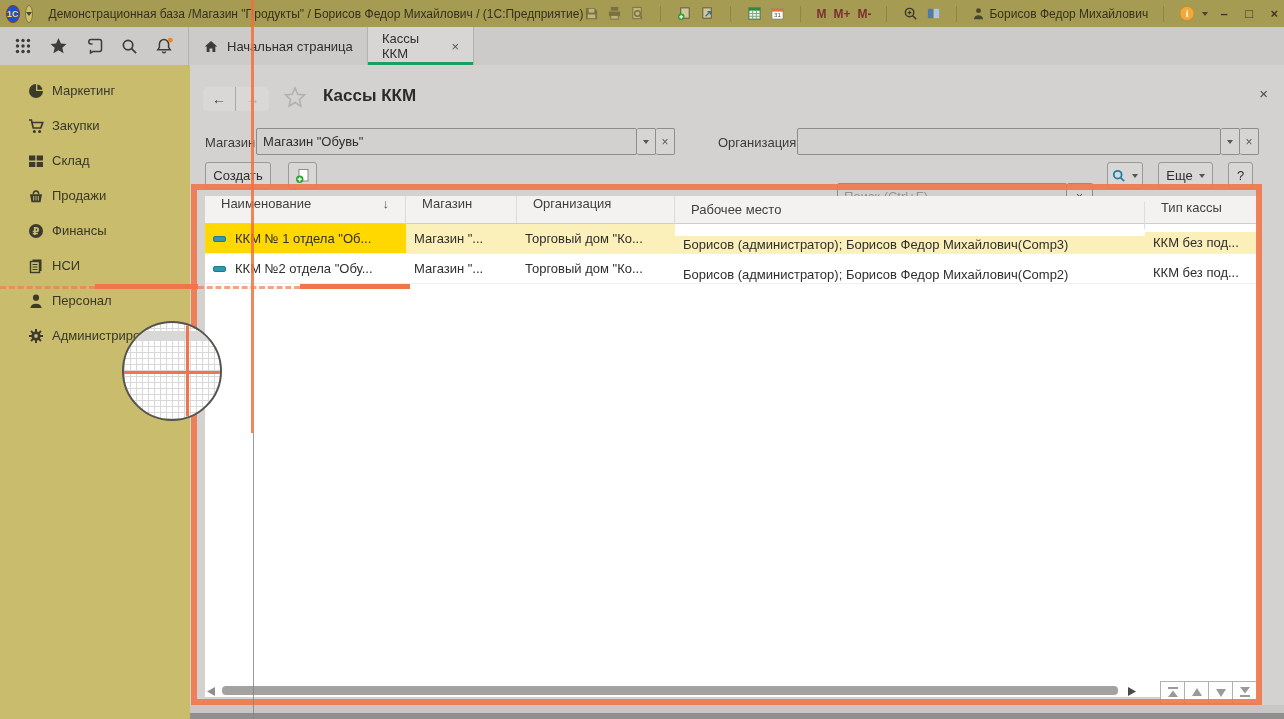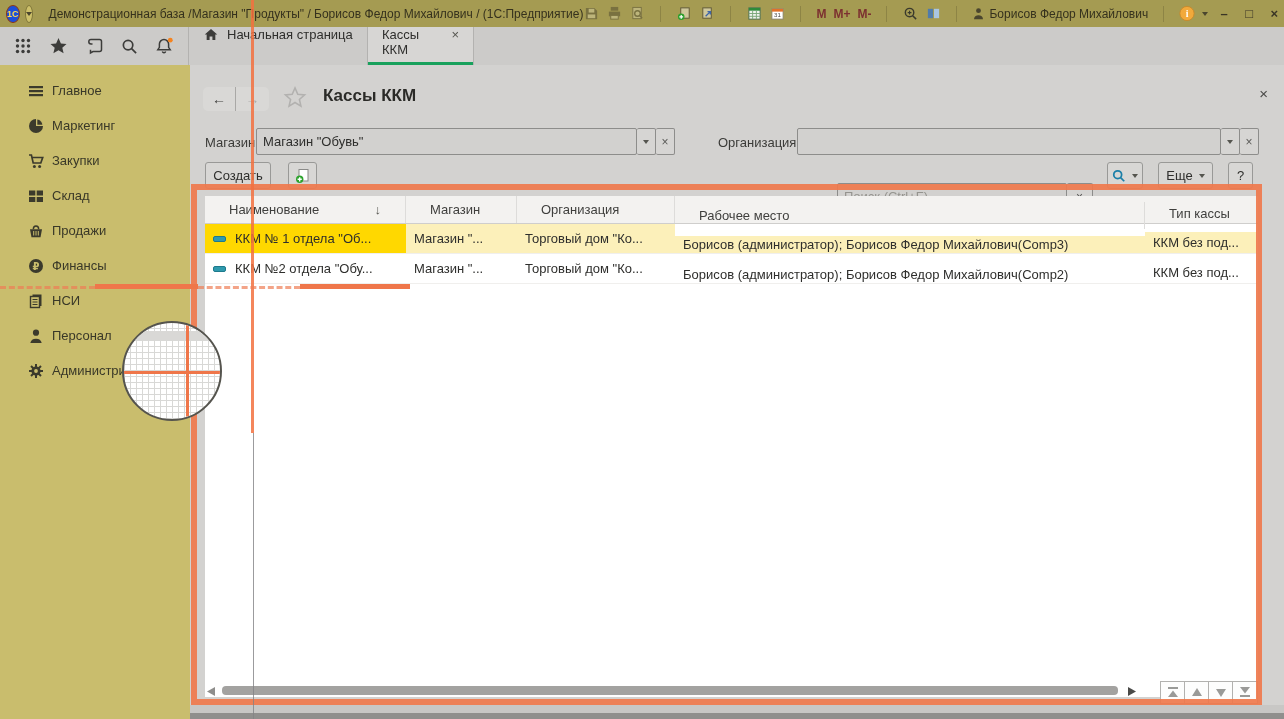--- a/index.html
+++ b/index.html
@@ -26,21 +26,21 @@
   .wbtn{font-size:13px;font-weight:bold;color:#3a3526;width:18px;text-align:center;}
   .caret{width:0;height:0;border-left:4px solid transparent;border-right:4px solid transparent;
     border-top:5px solid #4a452e;}
   .caret.sm{border-left-width:3px;border-right-width:3px;border-top-width:4px;}
 
   
   .tabrow{position:absolute;left:0;top:27px;width:1284px;height:38px;background:#cccbc9;}
   .tr-icons{position:absolute;left:0;top:0;width:188px;height:38px;display:flex;
     align-items:center;justify-content:space-between;padding:0 14px;}
   .tr-div{position:absolute;top:0;width:1px;height:38px;background:#b3b2b0;}
-  .tab{position:absolute;top:0;height:38px;display:flex;gap:8px;
+  .tab{position:absolute;top:0;height:38px;display:flex;align-items:center;gap:8px;
     font-size:13px;color:#2f2f2d;padding:0 14px;}
   .tab.active{background:#d7d6d4;}
   .tab.active::after{content:"";position:absolute;left:0;bottom:0;width:100%;height:3px;background:#18a15c;}
   .tab-close{color:#55554f;font-size:13px;margin-left:4px;}
 
   
   .sidebar{position:absolute;left:0;top:65px;width:190px;height:654px;background:#c9bd6d;padding-top:8px;}
   .sb-item{height:35px;display:flex;align-items:center;color:#393828;font-size:13px;cursor:default;}
   .sb-item .ic{width:16px;height:16px;margin-left:28px;margin-right:8px;flex:0 0 16px;}
 
@@ -66,21 +66,21 @@
   .btn{position:absolute;top:97px;height:27px;background:#d8d7d5;border:1px solid #999997;
     border-radius:3px;font-size:13px;color:#2e2e2c;display:flex;align-items:center;justify-content:center;gap:6px;}
   .search{position:absolute;top:97px;left:647px;display:flex;margin-top:21px;}
   .search input{width:230px;height:27px;border:1px solid #8d8d8b;background:#d2d1cf;
     font-size:13px;padding:0 6px;border-radius:2px;font-family:"Liberation Sans",sans-serif;color:#2e2e2c;}
   .search input::placeholder{color:#95948f;}
 
   .tablewrap{position:absolute;left:15px;top:131px;width:1053px;height:501px;background:#ffffff;}
   .thead{display:flex;height:28px;background:#f3f2f0;border-bottom:1px solid #cfcecc;
     font-size:13px;color:#3f3f3d;align-items:center;}
-  .th{padding:0 24px;display:flex;align-items:center;height:100%;border-right:1px solid #dddcda;}
+  .th{padding:0 16px;display:flex;align-items:flex-start;height:100%;border-right:1px solid #dddcda;}
   .trow{display:flex;height:30px;font-size:13px;color:#2e2e2c;align-items:stretch;border-bottom:1px solid #f0efed;}
   .td{padding:0 8px;display:flex;align-items:center;overflow:hidden;white-space:nowrap;}
   .c0{width:201px;}.c1{width:111px;}.c2{width:158px;}.c3{width:470px;margin-top:12px;}.c4{width:112px;border-right:none;margin-top:8px;}
   .row-sel .td{background:#fcf0ba;}
   .row-sel .td.c0{background:#ffd800;}
   .item-ic{width:13px;height:6px;border-radius:2px;background:#2f9aae;border:1px solid #1d7a8c;
     margin-right:9px;flex:0 0 13px;}
 
   .hscroll-left{position:absolute;left:17px;top:622px;}
   .hthumb{position:absolute;left:32px;top:621px;width:896px;height:9px;border-radius:4px;background:#a3a2a0;}
@@ -268,32 +268,20 @@
       <span>Кассы ККМ</span>
       <span class="tab-close">×</span>
     </div>
     <div class="tr-div" style="left:473px"></div>
   </div>
 
   <div class="sidebar">
     <div class="sb-item">
       <span class="ic">
           <svg width="16" height="16" viewBox="0 0 16 16">
-            <g fill="#3b3a2c">
-              <rect x="1" y="3" width="14" height="2.2"></rect>
-              <rect x="1" y="7" width="14" height="2.2"></rect>
-              <rect x="1" y="11" width="14" height="2.2"></rect>
-            </g>
-          </svg>
-        </span>
-      <span>Главное</span>
-    </div>
-    <div class="sb-item">
-      <span class="ic">
-          <svg width="16" height="16" viewBox="0 0 16 16">
             <circle cx="8" cy="8" r="7" fill="#3b3a2c"></circle>
             <path d="M8 8 L8 0.5 A7.5 7.5 0 0 1 15.5 8 z" fill="#c9bd6d"></path>
             <path d="M9.3 6.7 L9.3 1.6 A6.4 6.4 0 0 1 14.4 6.7 z" fill="#3b3a2c"></path>
           </svg>
         </span>
       <span>Маркетинг</span>
     </div>
     <div class="sb-item">
       <span class="ic">
           <svg width="16" height="16" viewBox="0 0 16 16">

